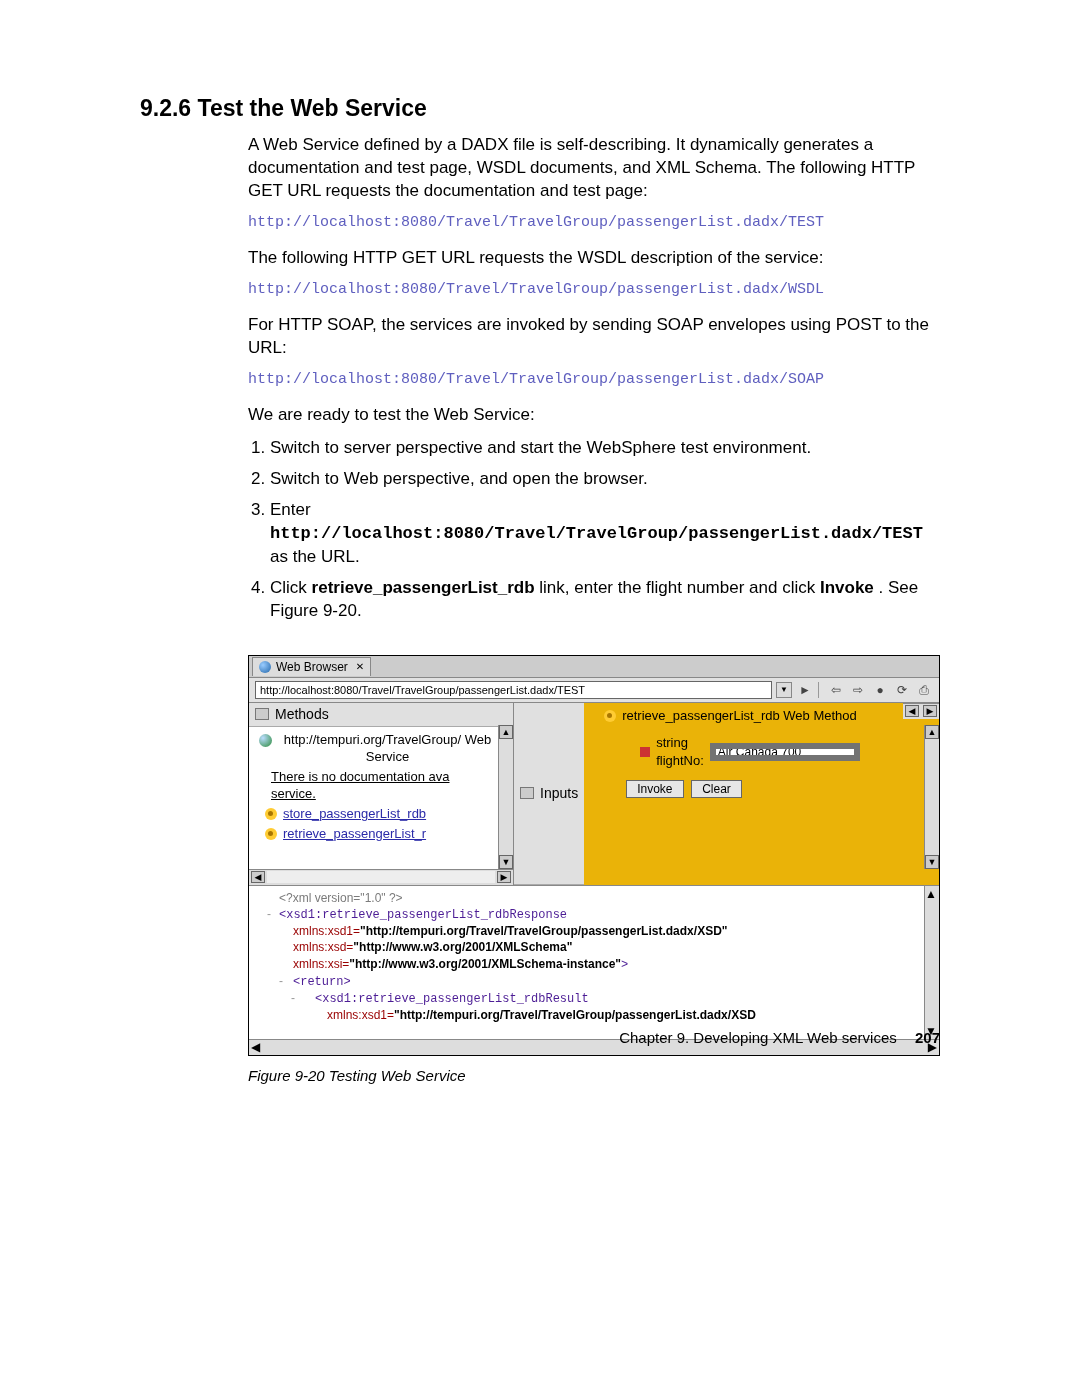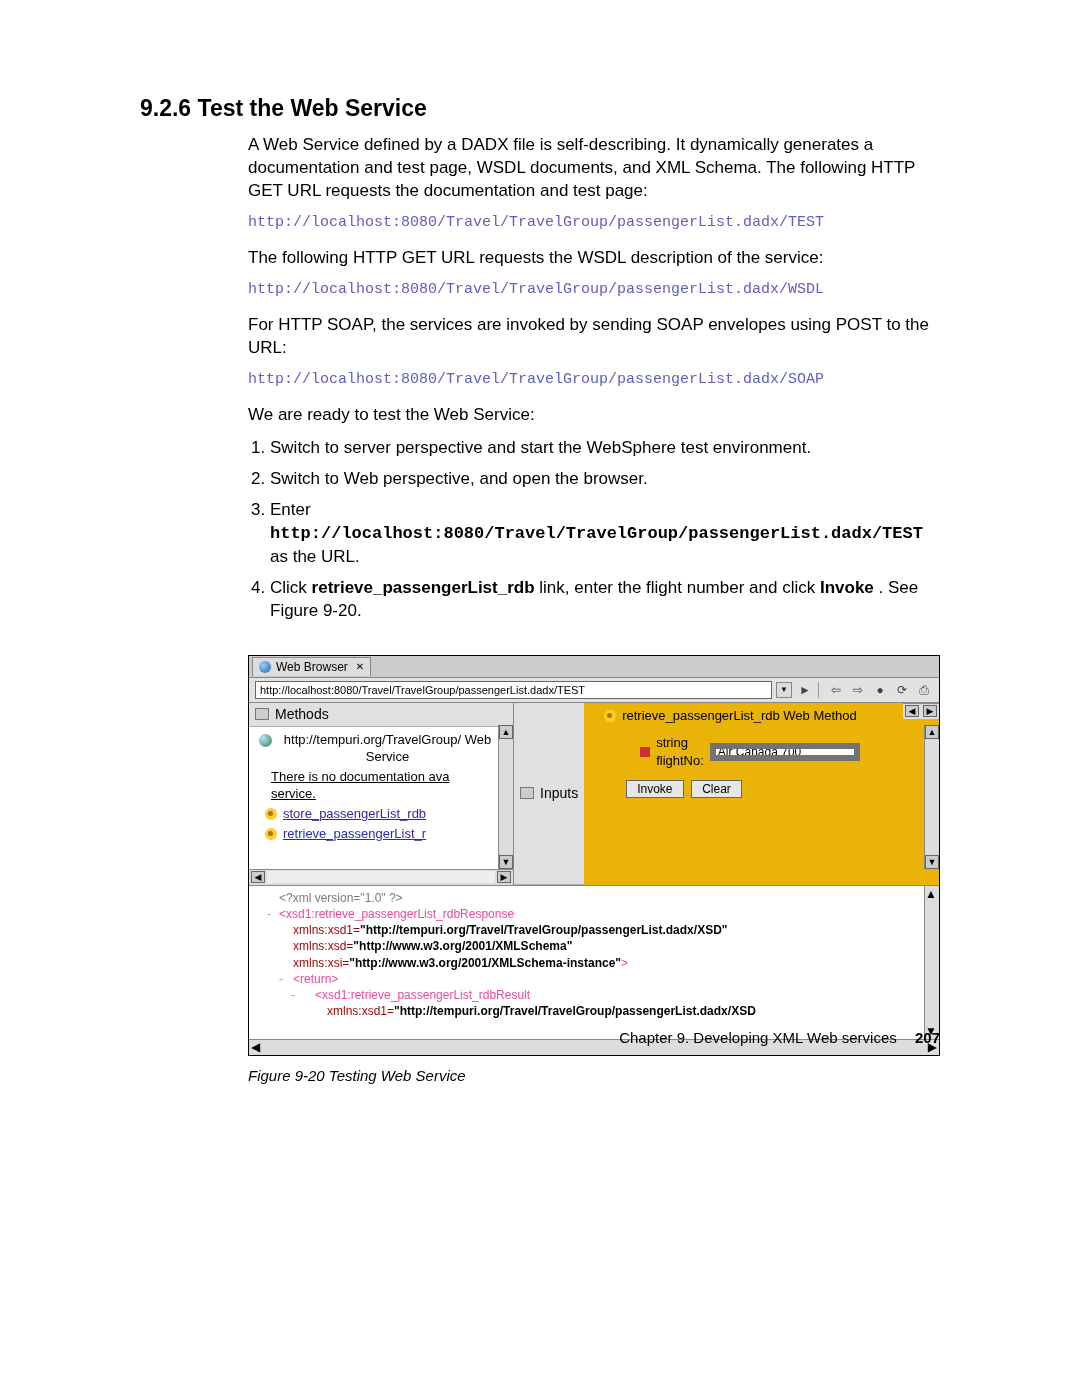--- a/index.html
+++ b/index.html
@@ -163,21 +163,21 @@
     border-top: 1px solid #888;
     padding: 4px 16px 4px 30px;
     position: relative;
     font-family: Verdana, Tahoma, sans-serif;
     font-size: 12px;
     line-height: 1.35;
     height: 170px;
     overflow: hidden;
   }
   .xmlpane .m { color: #7b7b7b; }
-  .xmlpane .tg { color: #ec4899; }
+  .xmlpane .tg { color: #4c1d95; font-family: Liberation Mono, monospace; }
   .xmlpane .at { color: #990000; }
   .xmlpane .av { color: #000; font-weight: bold; }
   .xmlpane .dash { position: absolute; left: 18px; color: #999; }
   .indent1 { padding-left: 14px; }
   .indent2 { padding-left: 36px; }
   .indent3 { padding-left: 48px; }
   .xml-scroll-v {
     position: absolute; right: 0; top: 0; bottom: 16px; width: 15px;
     background: #ddd; border-left: 1px solid #888;
     display:flex; flex-direction:column; justify-content:space-between;

